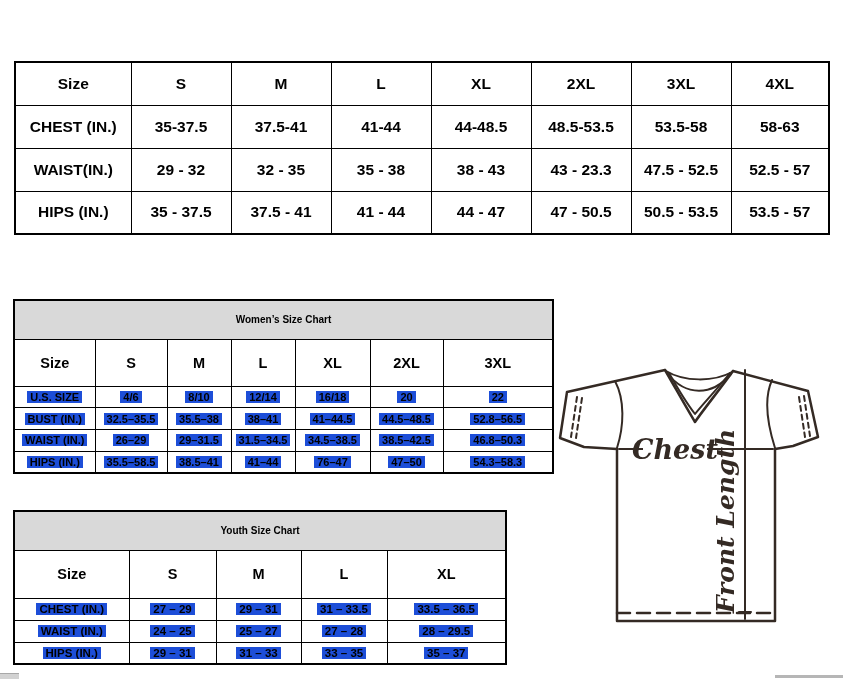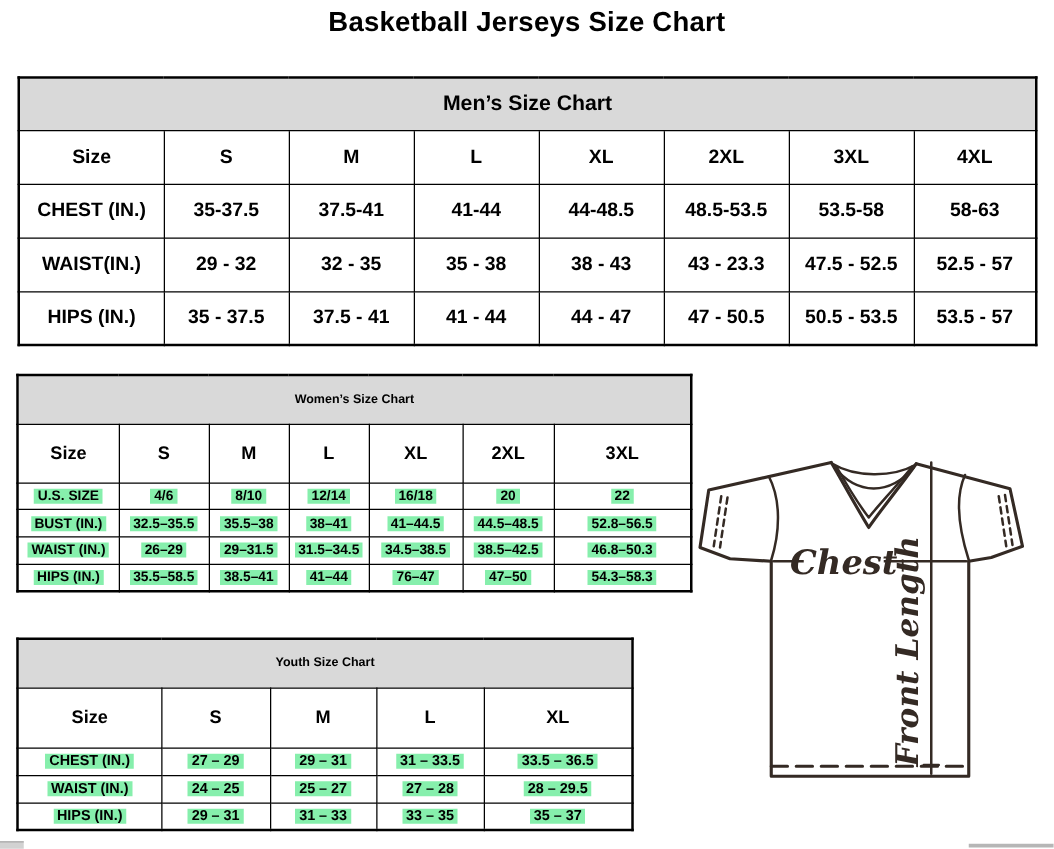--- a/index.html
+++ b/index.html
@@ -55,21 +55,21 @@
   table.womens tr.band-row, table.youth tr.band-row { height: 39px; }
   table.womens .band, table.youth .band { font-size: 10px; }
   table.womens tr.head-row { height: 47px; }
   table.youth  tr.head-row { height: 48px; }
   table.womens tr.head-row th, table.youth tr.head-row th { font-size: 14.5px; }
   table.womens tr.data-row { height: 21.7px; }
   table.youth  tr.data-row { height: 22px; }
   table.womens tr.data-row td { font-size: 11px; }
   table.youth  tr.data-row td { font-size: 11.5px; }
 
-  .hl { background: #86efac; padding: 0 3px; }
+  .hl { background: #1d4ed8; padding: 0 3px; }
 
   
   .jersey-wrap { position: absolute; left: 556px; top: 358px; width: 286px; height: 270px; }
   .jersey-wrap svg { display: block; }
   .measure-text {
     font-family: "DejaVu Serif", serif;
     font-style: italic;
     font-weight: bold;
     fill: #342a24;
   }
@@ -82,37 +82,33 @@
   .artifact-right {
     position: absolute; left: 775px; top: 675px; width: 68px; height: 2.5px;
     background: #b6b6b6;
   }
 </style>
 </head>
 <body>
 
 <div class="screen">
 
-  <div class="page-title">Basketball Jerseys Size Chart</div>
 
   <table class="chart mens">
     <colgroup>
       <col style="width:116px">
         <col style="width:100px">
         <col style="width:100px">
         <col style="width:100px">
       <col style="width:100px">
         <col style="width:100px">
         <col style="width:100px">
         <col style="width:98px">
     </colgroup>
     <tbody>
-        <tr class="band-row">
-      <th class="band" colspan="8">Men’s Size Chart</th>
-    </tr>
     <tr class="head-row">
       <th>Size</th>
       <th>S</th>
       <th>M</th>
       <th>L</th>
       <th>XL</th>
       <th>2XL</th>
       <th>3XL</th>
       <th>4XL</th>
     </tr>

